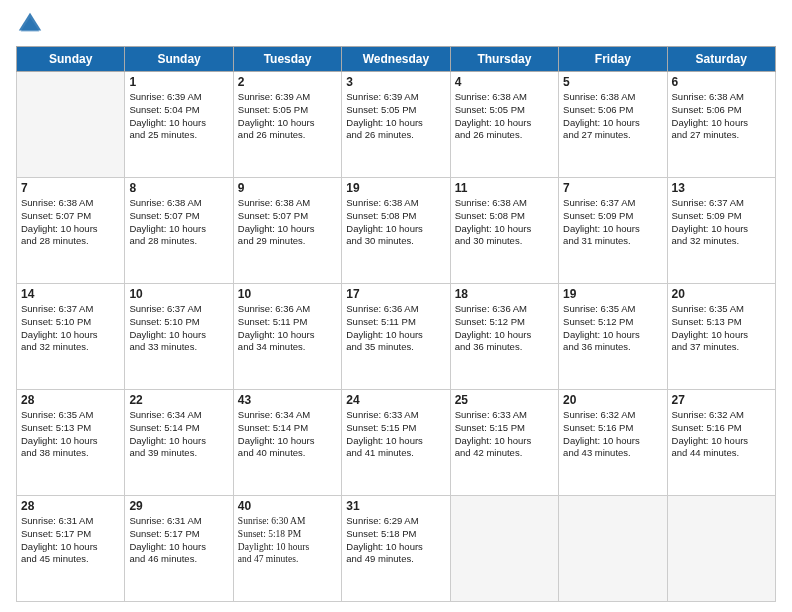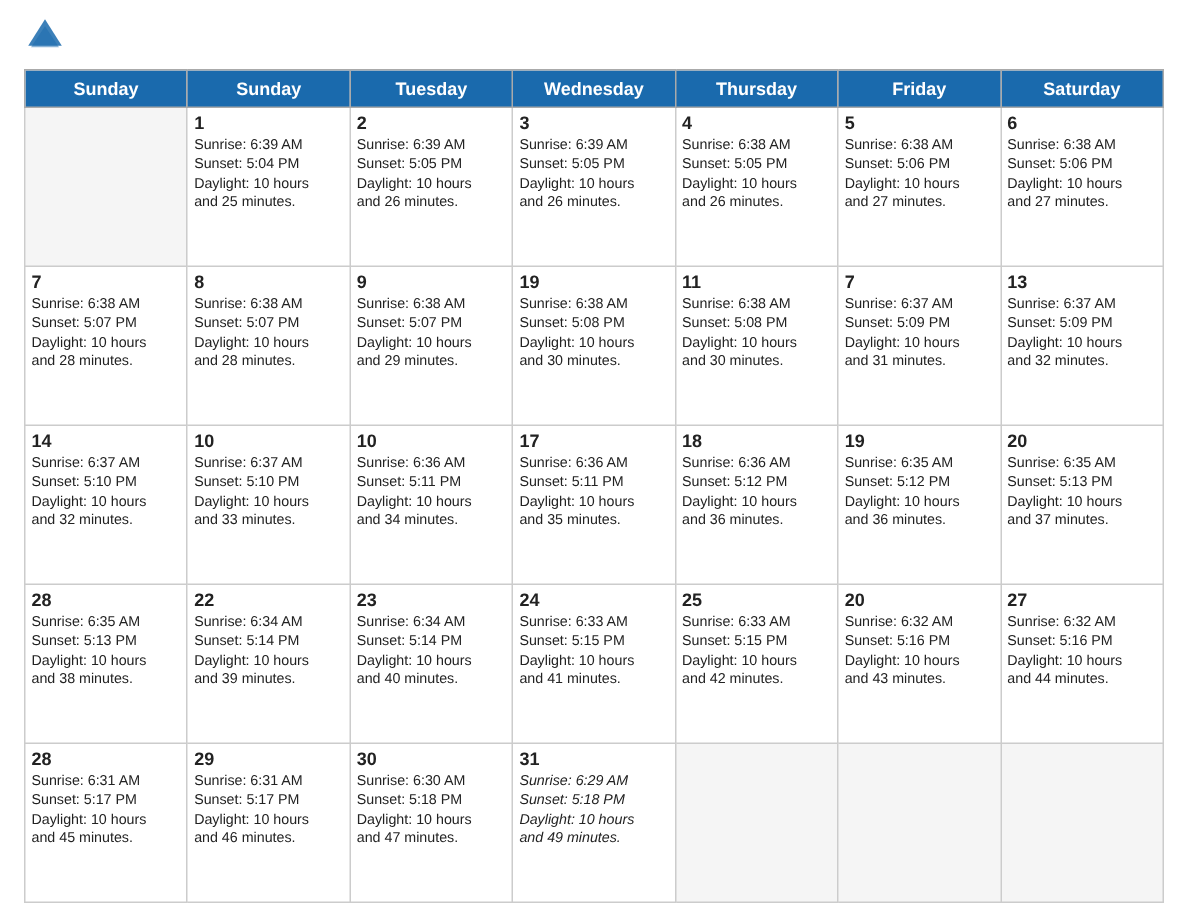--- a/index.html
+++ b/index.html
@@ -284,21 +284,21 @@
 and 38 minutes.</div>
           </td>
           <td>
             <span class="day-number">22</span>
             <div class="cell-text" style="white-space: pre-line;">Sunrise: 6:34 AM
 Sunset: 5:14 PM
 Daylight: 10 hours
 and 39 minutes.</div>
           </td>
           <td>
-            <span class="day-number">23</span>
+            <span class="day-number">43</span>
             <div class="cell-text" style="white-space: pre-line;">Sunrise: 6:34 AM
 Sunset: 5:14 PM
 Daylight: 10 hours
 and 40 minutes.</div>
           </td>
           <td>
             <span class="day-number">24</span>
             <div class="cell-text" style="white-space: pre-line;">Sunrise: 6:33 AM
 Sunset: 5:15 PM
 Daylight: 10 hours
@@ -335,29 +335,29 @@
 and 45 minutes.</div>
           </td>
           <td>
             <span class="day-number">29</span>
             <div class="cell-text" style="white-space: pre-line;">Sunrise: 6:31 AM
 Sunset: 5:17 PM
 Daylight: 10 hours
 and 46 minutes.</div>
           </td>
           <td>
-            <span class="day-number">30</span>
-            <div class="cell-text" style="white-space: pre-line;">Sunrise: 6:30 AM
+            <span class="day-number">40</span>
+            <div class="cell-text" style="white-space: pre-line; font-family: Liberation Serif, serif;">Sunrise: 6:30 AM
 Sunset: 5:18 PM
 Daylight: 10 hours
 and 47 minutes.</div>
           </td>
           <td>
             <span class="day-number">31</span>
-            <div class="cell-text" style="white-space: pre-line; font-style: italic;">Sunrise: 6:29 AM
+            <div class="cell-text" style="white-space: pre-line;">Sunrise: 6:29 AM
 Sunset: 5:18 PM
 Daylight: 10 hours
 and 49 minutes.</div>
           </td>
           <td class="empty"></td>
           <td class="empty"></td>
           <td class="empty"></td>
         </tr>
       </tbody>
   </table>

